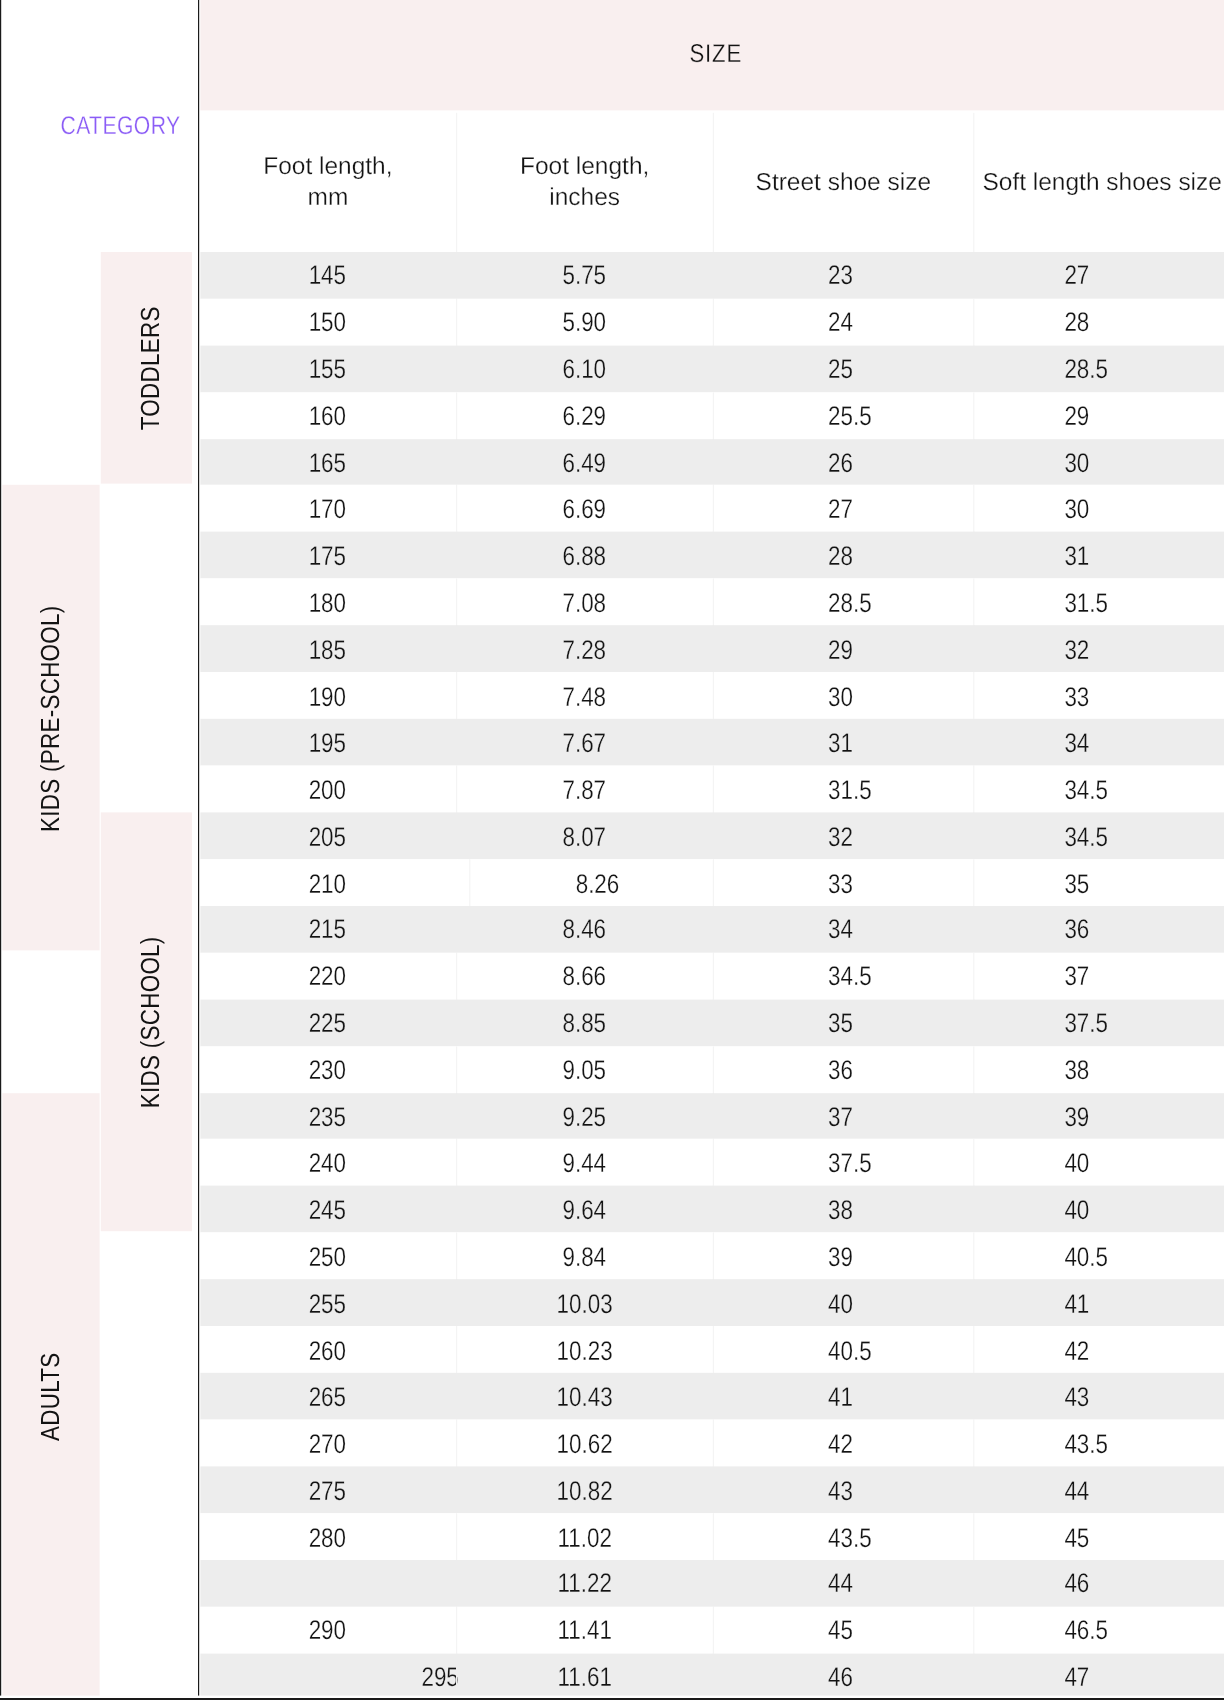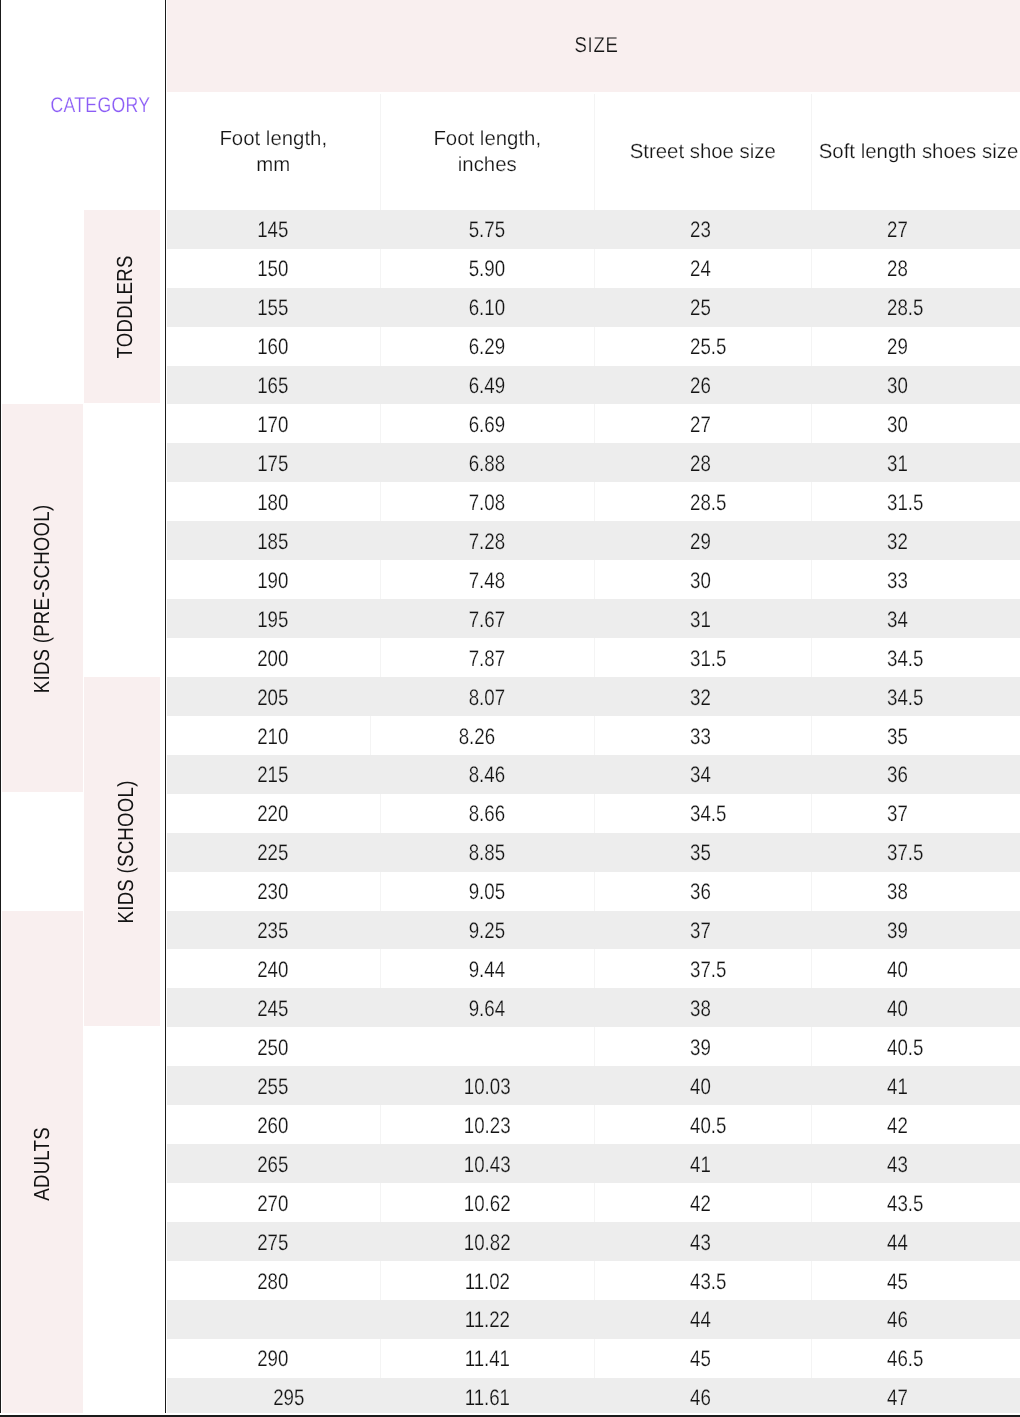--- a/index.html
+++ b/index.html
@@ -283,21 +283,21 @@
           <span>32</span>
         </div>
         <div class="cell divided leftal" style="left: 644.5px; width: 214px; padding-left: 75px;">
           <span>34.5</span>
         </div>
       </div>
       <div class="row even" style="top: 715.89px; height: 38.93px;">
         <div class="cell" style="left: 0px; width: 213.5px;">
           <span>210</span>
         </div>
-        <div class="cell divided" style="left: 203px; width: 213.5px;">
+        <div class="cell divided" style="left: 224px; width: 213.5px;">
           <span>8.26</span>
         </div>
         <div class="cell divided leftal" style="left: 427px; width: 217.5px; padding-left: 95px;">
           <span>33</span>
         </div>
         <div class="cell divided leftal" style="left: 644.5px; width: 214px; padding-left: 75px;">
           <span>35</span>
         </div>
       </div>
       <div class="row odd" style="top: 754.82px; height: 38.93px;">
@@ -395,20 +395,23 @@
           <span>38</span>
         </div>
         <div class="cell divided leftal" style="left: 644.5px; width: 214px; padding-left: 75px;">
           <span>40</span>
         </div>
       </div>
       <div class="row even" style="top: 1027.33px; height: 38.93px;">
         <div class="cell" style="left: 0px; width: 213.5px;">
           <span>250</span>
         </div>
+        <div class="cell divided" style="left: 213.5px; width: 213.5px;">
+          <span>9.84</span>
+        </div>
         <div class="cell divided leftal" style="left: 427px; width: 217.5px; padding-left: 95px;">
           <span>39</span>
         </div>
         <div class="cell divided leftal" style="left: 644.5px; width: 214px; padding-left: 75px;">
           <span>40.5</span>
         </div>
       </div>
       <div class="row odd" style="top: 1066.26px; height: 38.93px;">
         <div class="cell" style="left: 0px; width: 213.5px;">
           <span>255</span>
@@ -512,21 +515,21 @@
           <span>11.41</span>
         </div>
         <div class="cell divided leftal" style="left: 427px; width: 217.5px; padding-left: 95px;">
           <span>45</span>
         </div>
         <div class="cell divided leftal" style="left: 644.5px; width: 214px; padding-left: 75px;">
           <span>46.5</span>
         </div>
       </div>
       <div class="row odd" style="top: 1377.7px; height: 38.93px;">
-        <div class="cell" style="left: 16px; width: 213.5px;">
+        <div class="cell" style="left: 6px; width: 213.5px; justify-content: flex-end;">
           <span>295</span>
         </div>
         <div class="cell divided" style="left: 213.5px; width: 213.5px;">
           <span>11.61</span>
         </div>
         <div class="cell divided leftal" style="left: 427px; width: 217.5px; padding-left: 95px;">
           <span>46</span>
         </div>
         <div class="cell divided leftal" style="left: 644.5px; width: 214px; padding-left: 75px;">
           <span>47</span>

